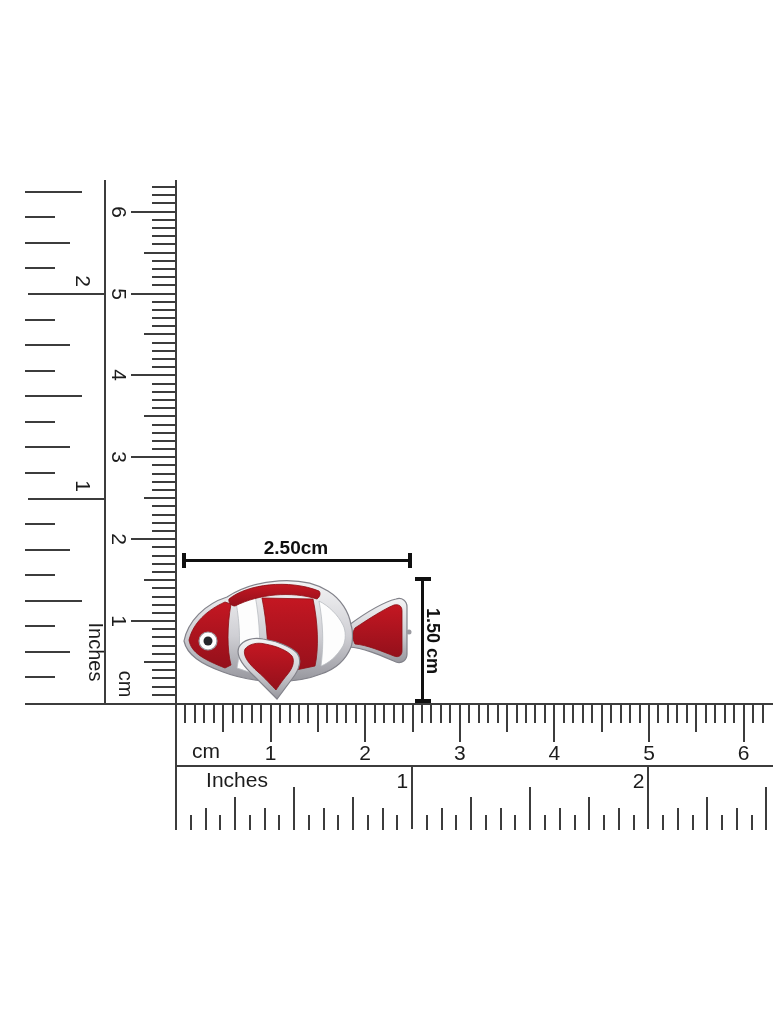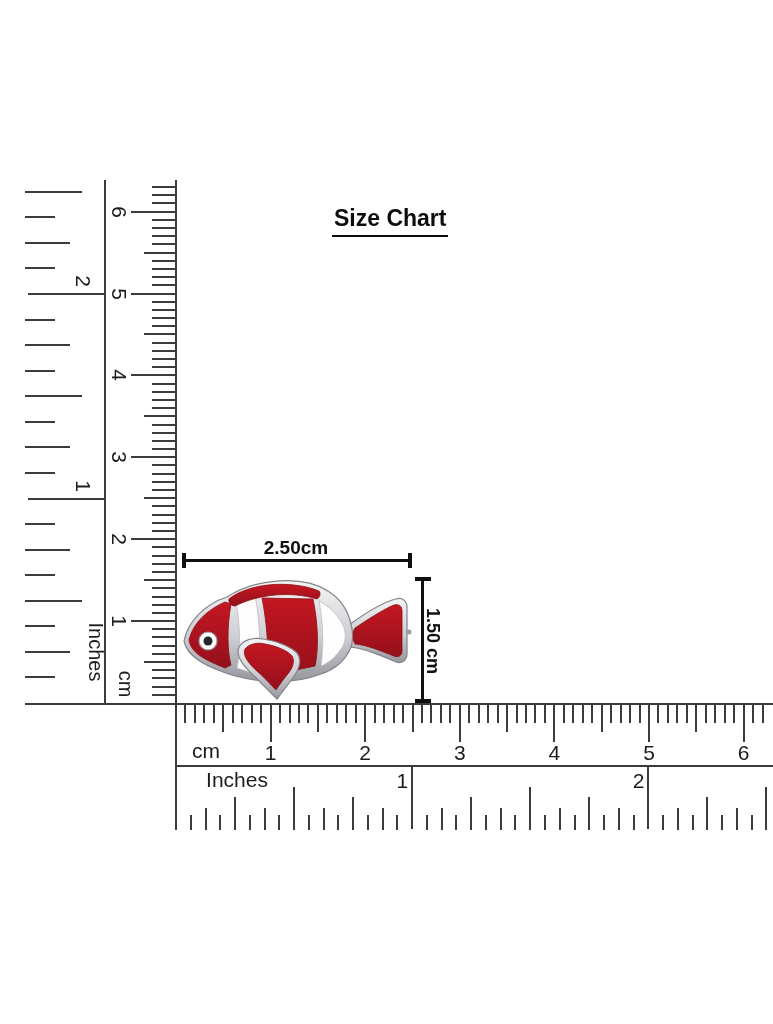--- a/index.html
+++ b/index.html
@@ -30,21 +30,20 @@
     display:flex;align-items:center;justify-content:center;line-height:1;
   }
   #dim-width-label{left:236px;top:537px;width:120px;height:20px;font-size:19px;}
   #dim-height-label{left:388px;top:631px;width:90px;height:20px;font-size:18px;transform:rotate(90deg);}
 </style>
 </head>
 <body>
 
 <div id="stage">
 
-  <div id="title">Size Chart</div>
 
   <div class="rline" style="left:104px;top:180px;width:2px;height:524px;"></div>
   <div class="rline" style="left:175px;top:180px;width:2px;height:650px;"></div>
   <div class="rline" style="left:25px;top:703px;width:748px;height:2px;"></div>
   <div class="rline" style="left:175px;top:765px;width:598px;height:2px;"></div>
 
   <div class="abs" id="ticks">
       <div class="tick" style="left: 25px; top: 676.44px; width: 30px; height: 2px;"></div>
       <div class="tick" style="left: 25px; top: 650.88px; width: 45px; height: 2px;"></div>
       <div class="tick" style="left: 25px; top: 625.32px; width: 30px; height: 2px;"></div>

